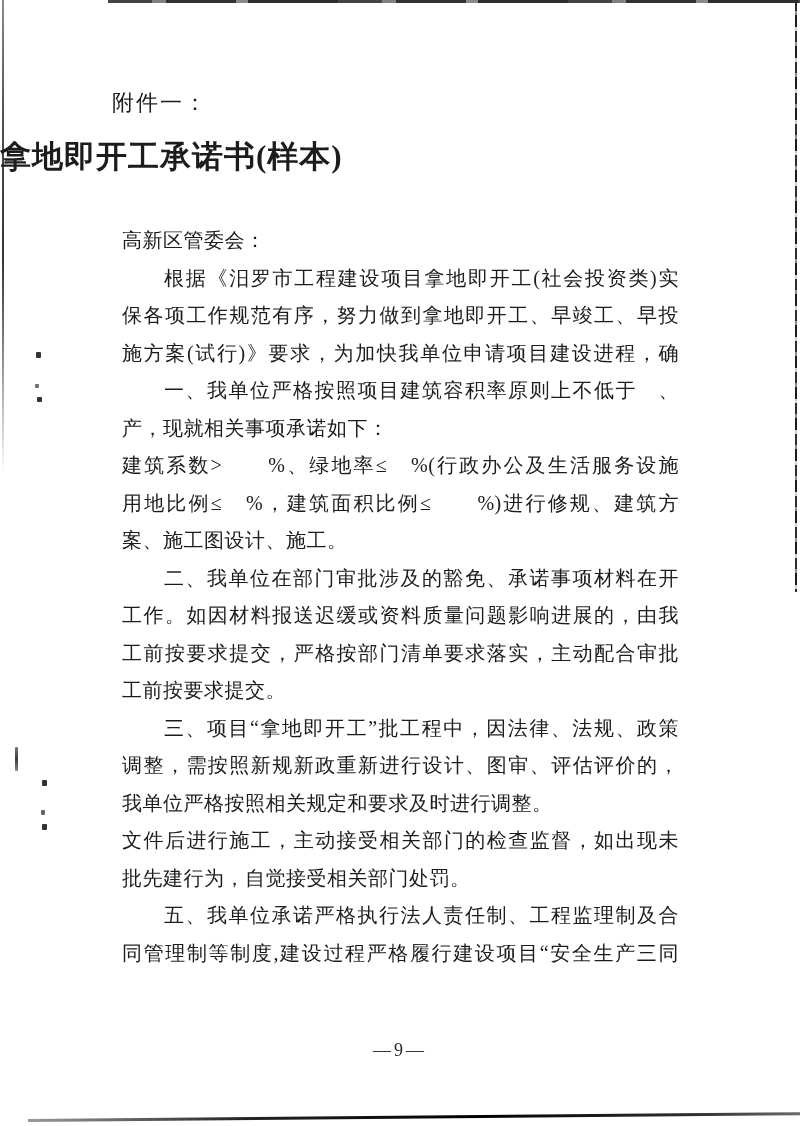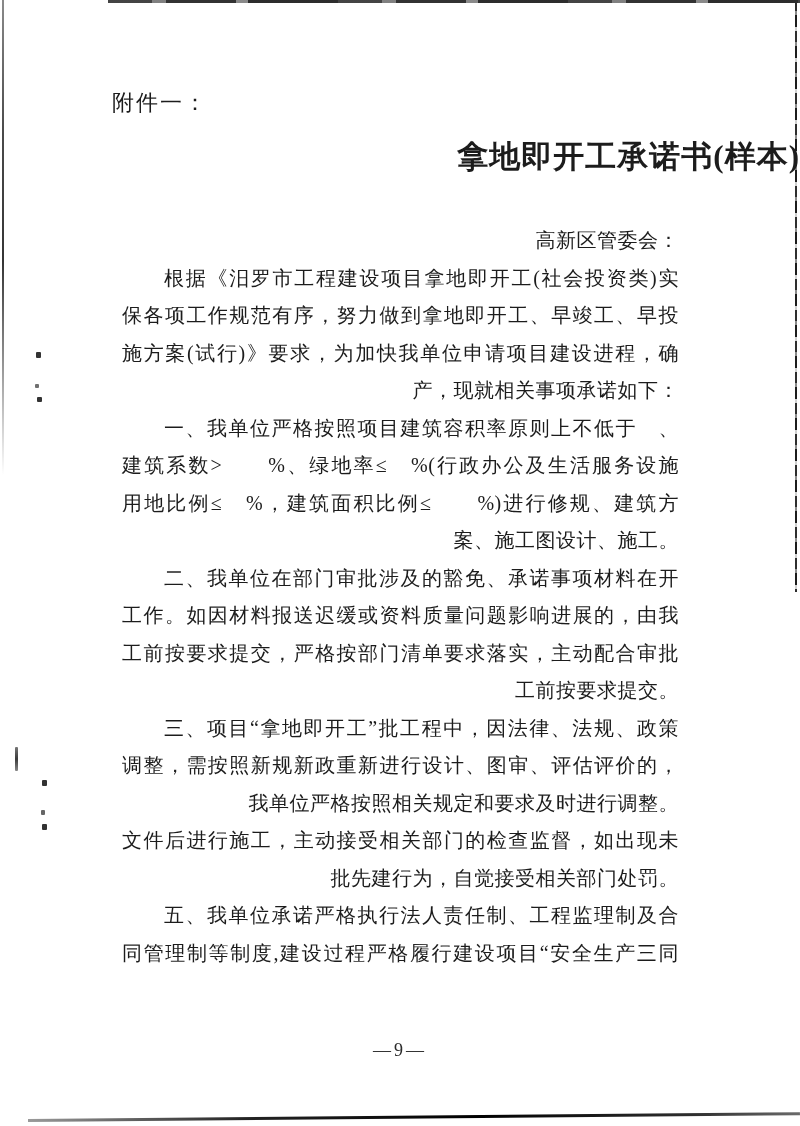--- a/index.html
+++ b/index.html
@@ -24,38 +24,38 @@
     top: 88px;
     font-size: 22px;
     line-height: 30px;
     letter-spacing: 2px;
   }
   .doc-title {
     position: absolute;
     left: 0;
     width: 800px;
     top: 133px;
-    text-align: right;
+    text-align: left;
     font-size: 31px;
     font-weight: bold;
     letter-spacing: 1px;
     line-height: 48px;
   }
   .body-lines {
     position: absolute;
     left: 122px;
     top: 222px;
     width: 557px;
     font-size: 20px;
     letter-spacing: 0.5px;
   }
   .line {
     height: 37.5px;
     line-height: 37.5px;
-    text-align: right;
+    text-align: left;
     white-space: nowrap;
   }
   .line.fill {
     white-space: normal;
     text-align: justify;
     text-align-last: justify;
     text-justify: inter-character;
   }
   .line.indent {
     text-indent: 42px;
@@ -132,22 +132,22 @@
 
   <div class="attachment-label">附件一：</div>
 
   <div class="doc-title">拿地即开工承诺书(样本)</div>
 
   <div class="body-lines">
       <div class="line">高新区管委会：</div>
       <div class="line indent fill">根据《汨罗市工程建设项目拿地即开工(社会投资类)实</div>
       <div class="line fill">保各项工作规范有序，努力做到拿地即开工、早竣工、早投</div>
       <div class="line fill">施方案(试行)》要求，为加快我单位申请项目建设进程，确</div>
+      <div class="line indent fill">一、我单位严格按照项目建筑容积率原则上不低于　、</div>
       <div class="line">产，现就相关事项承诺如下：</div>
-      <div class="line indent fill">一、我单位严格按照项目建筑容积率原则上不低于　、</div>
       <div class="line fill">建筑系数&gt;　　%、绿地率≤　%(行政办公及生活服务设施</div>
       <div class="line fill">用地比例≤　%，建筑面积比例≤　　%)进行修规、建筑方</div>
       <div class="line">案、施工图设计、施工。</div>
       <div class="line indent fill">二、我单位在部门审批涉及的豁免、承诺事项材料在开</div>
       <div class="line fill">工作。如因材料报送迟缓或资料质量问题影响进展的，由我</div>
       <div class="line fill">工前按要求提交，严格按部门清单要求落实，主动配合审批</div>
       <div class="line">工前按要求提交。</div>
       <div class="line indent fill">三、项目“拿地即开工”批工程中，因法律、法规、政策</div>
       <div class="line fill">调整，需按照新规新政重新进行设计、图审、评估评价的，</div>
       <div class="line">我单位严格按照相关规定和要求及时进行调整。</div>

